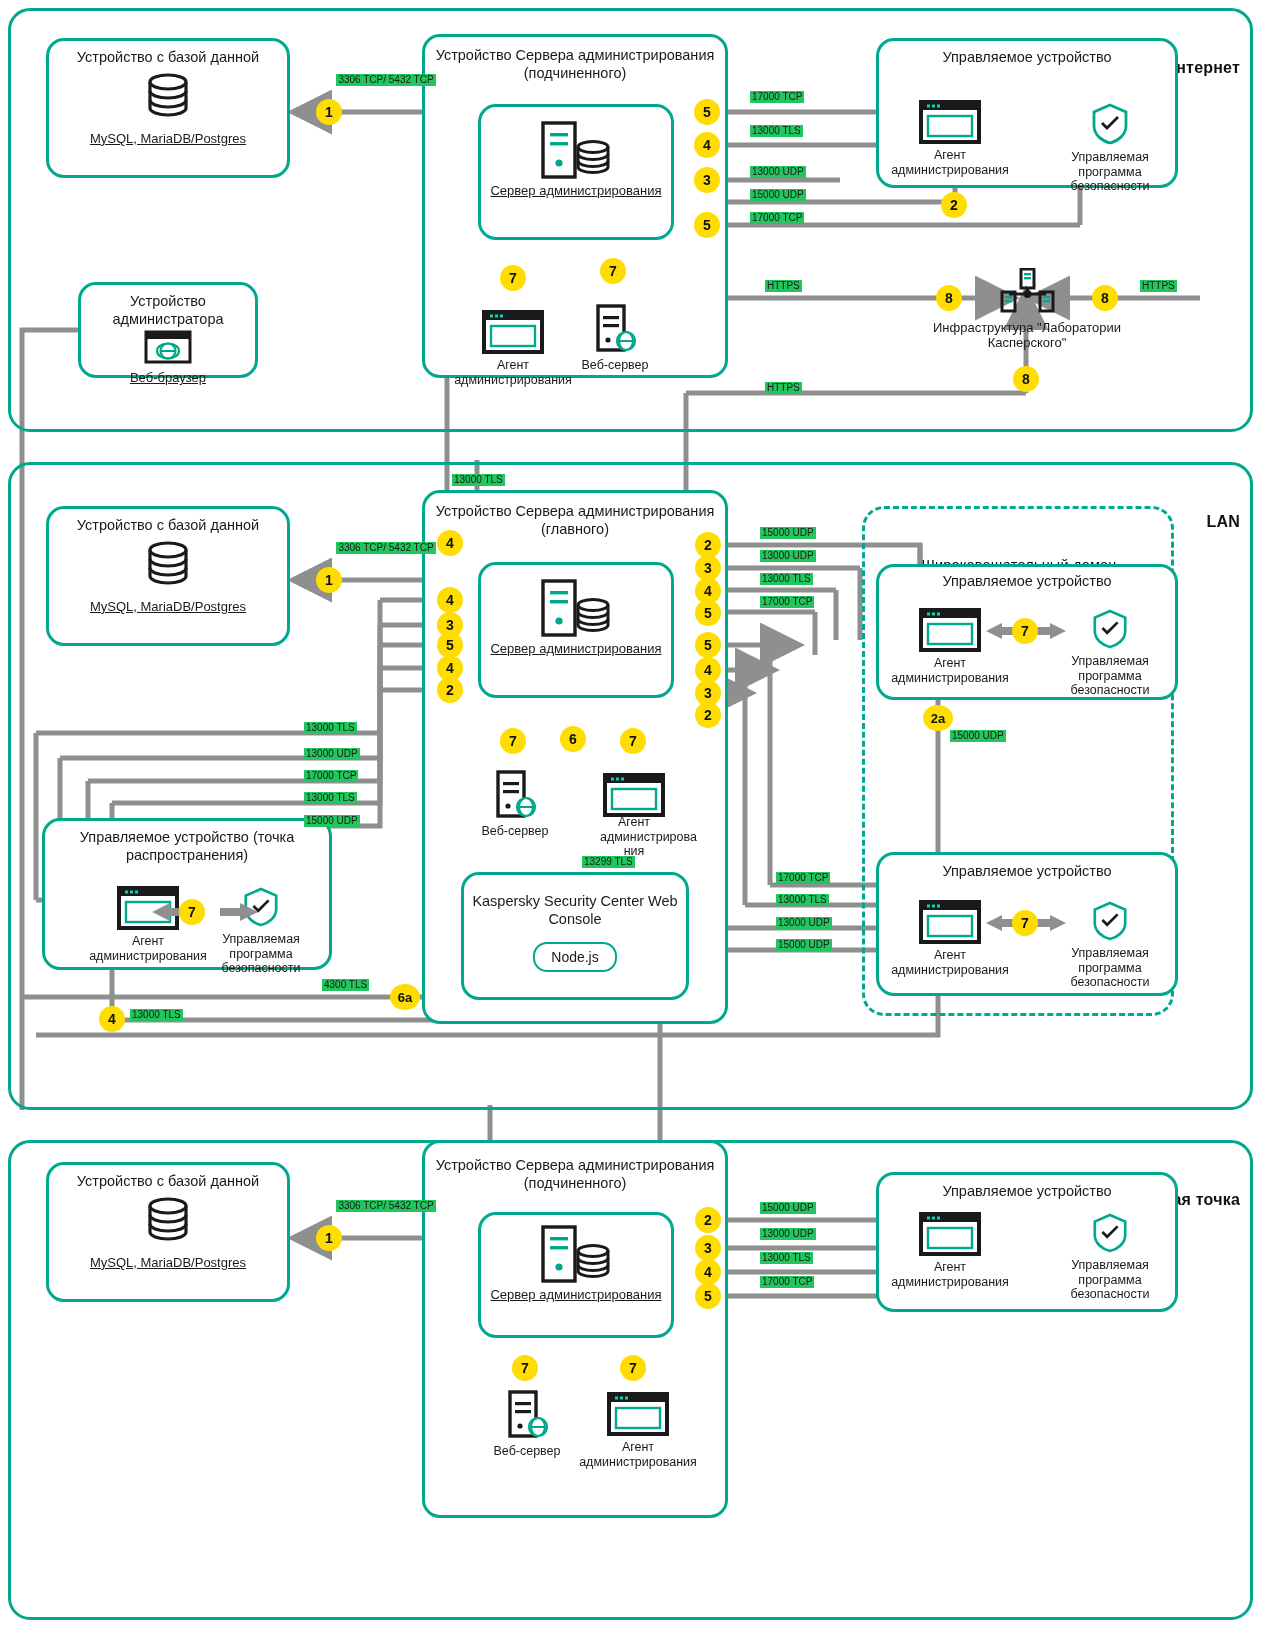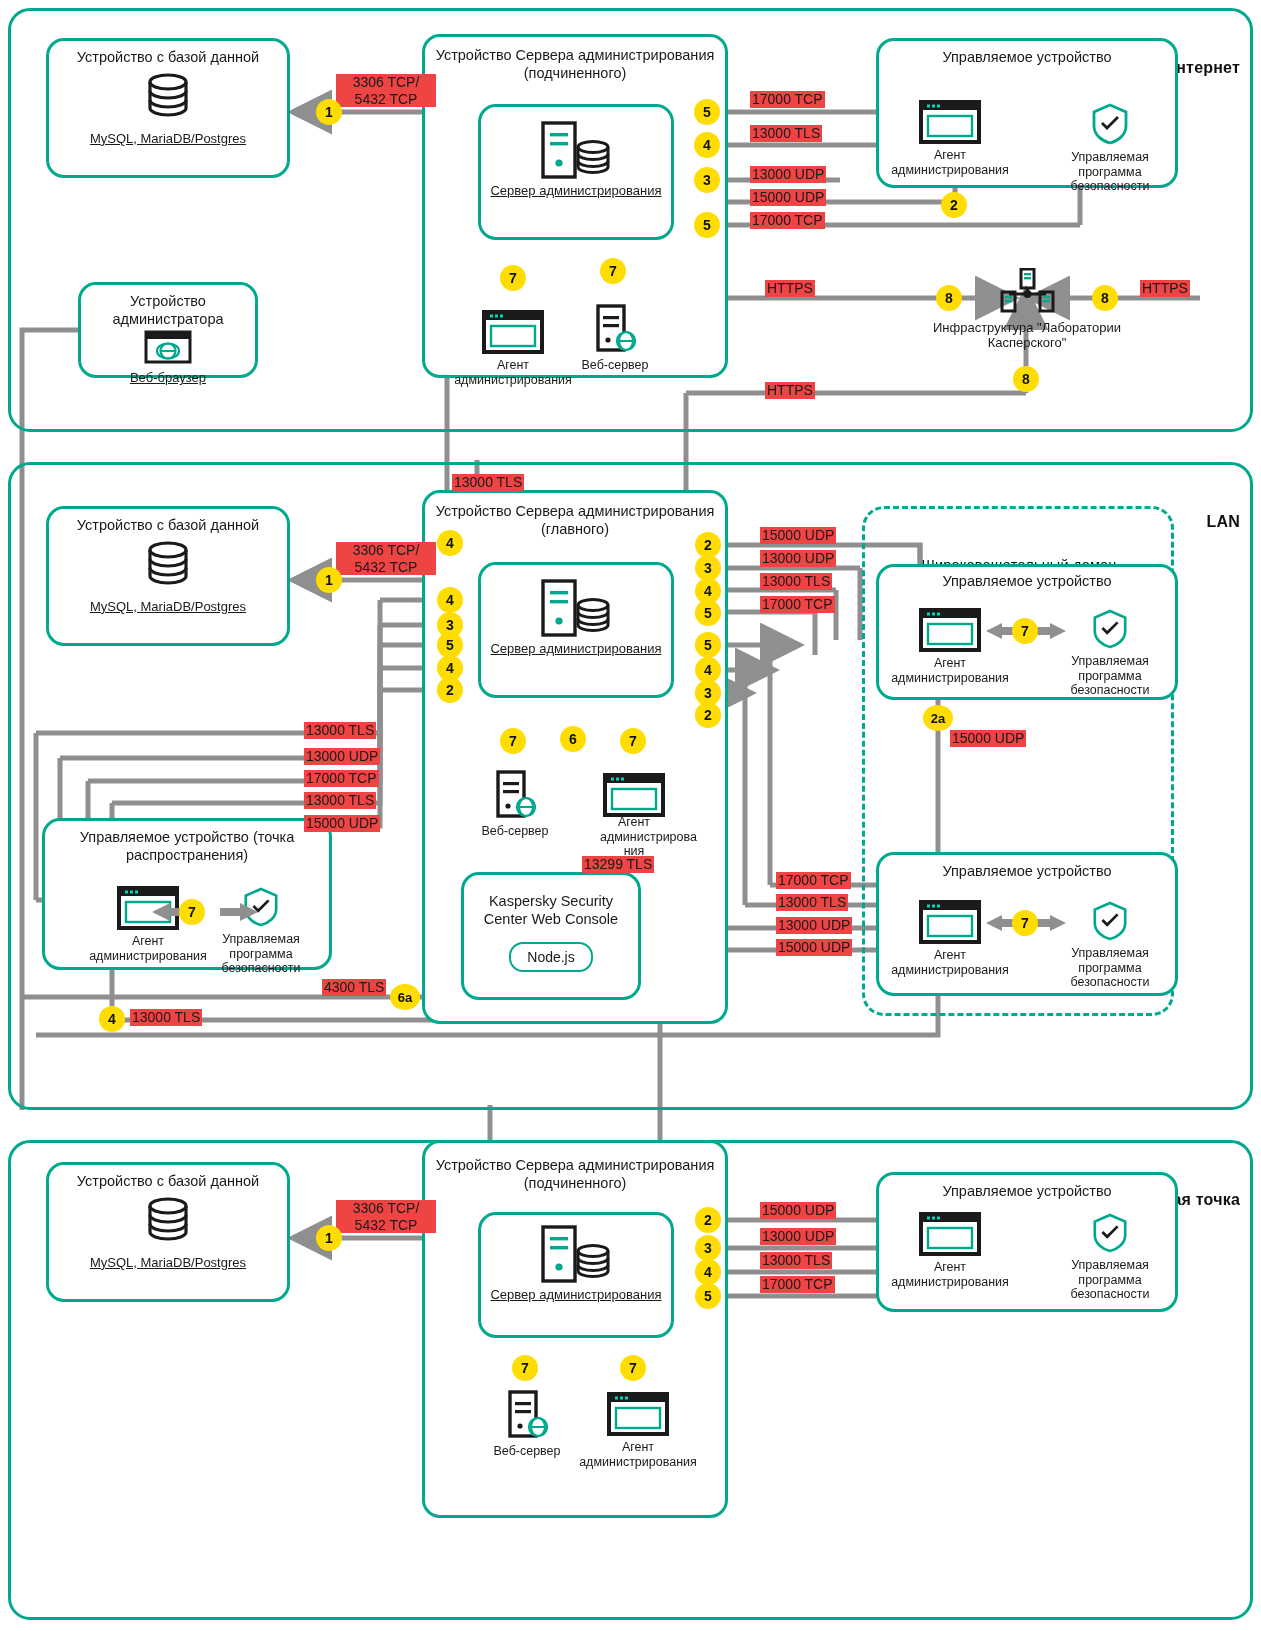--- a/index.html
+++ b/index.html
@@ -24,22 +24,22 @@
     position:absolute; border:3px solid #00a88e; border-radius:18px;
     background:#ffffff; text-align:center;
   }
   .card-title {
     font-size:14.5px; color:#1a1a1a; line-height:1.22; padding:8px 6px 0 6px;
   }
   .card-sub {
     font-size:13px; color:#1a1a1a; line-height:1.2;text-decoration:underline;
   }
   .lbl {
-    position:absolute; font-size:14px; color:#1a1a1a; white-space:nowrap;
-    line-height:1.18; background:#ef4444; padding:0 2px;
+    position:absolute; font-size:10px; color:#1a1a1a; white-space:nowrap;
+    line-height:1.18; background:#22c55e; padding:0 2px;
   }
   .lbl.c { text-align:center; }
   .badge {
     position:absolute; width:26px; height:26px; border-radius:50%;
     background:#ffdd00; color:#111; font-size:14px; font-weight:600;
     display:flex; align-items:center; justify-content:center;
     line-height:1;
   }
   .badge.wide { width:30px; font-size:13px; }
   .ico { position:absolute; }
@@ -374,21 +374,21 @@
       <rect x="2" y="2" width="58" height="40" fill="none" stroke="#1a1a1a" stroke-width="4"></rect>
       <rect x="2" y="2" width="58" height="8" fill="#1a1a1a"></rect>
       <rect x="8" y="4.5" width="3" height="3" fill="#00d7b5"></rect>
       <rect x="13" y="4.5" width="3" height="3" fill="#00d7b5"></rect>
       <rect x="18" y="4.5" width="3" height="3" fill="#00d7b5"></rect>
       <rect x="9" y="16" width="44" height="20" fill="none" stroke="#00a88e" stroke-width="2.4"></rect>
     </svg>
     <div style="margin-top:-6px;">Агент администрирова ния</div>
   </div>
 
-  <div class="card" style="left:461px; top:872px; width:180px; height:128px;">
+  <div class="card" style="left:461px; top:872px; width:228px; height:128px;">
     <div class="card-title" style="padding-top:18px; font-size:14.5px;">Kaspersky Security Center Web Console</div>
     <div style="margin-top:14px;">
       <span class="nodejs">Node.js</span>
     </div>
   </div>
 
   <div class="card" style="left:42px; top:818px; width:290px; height:152px;">
     <div class="card-title" style="padding-top:8px;">Управляемое устройство (точка распространения)</div>
   </div>
   <div class="nodebox" style="left:78px; top:886px; width:140px;">

